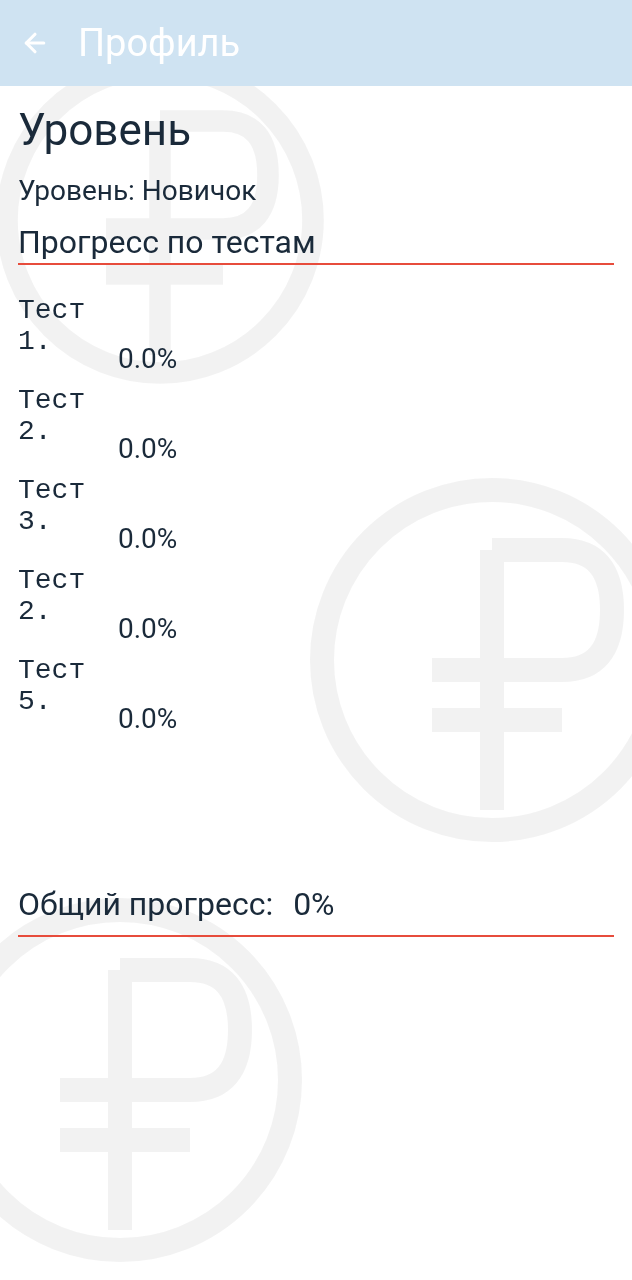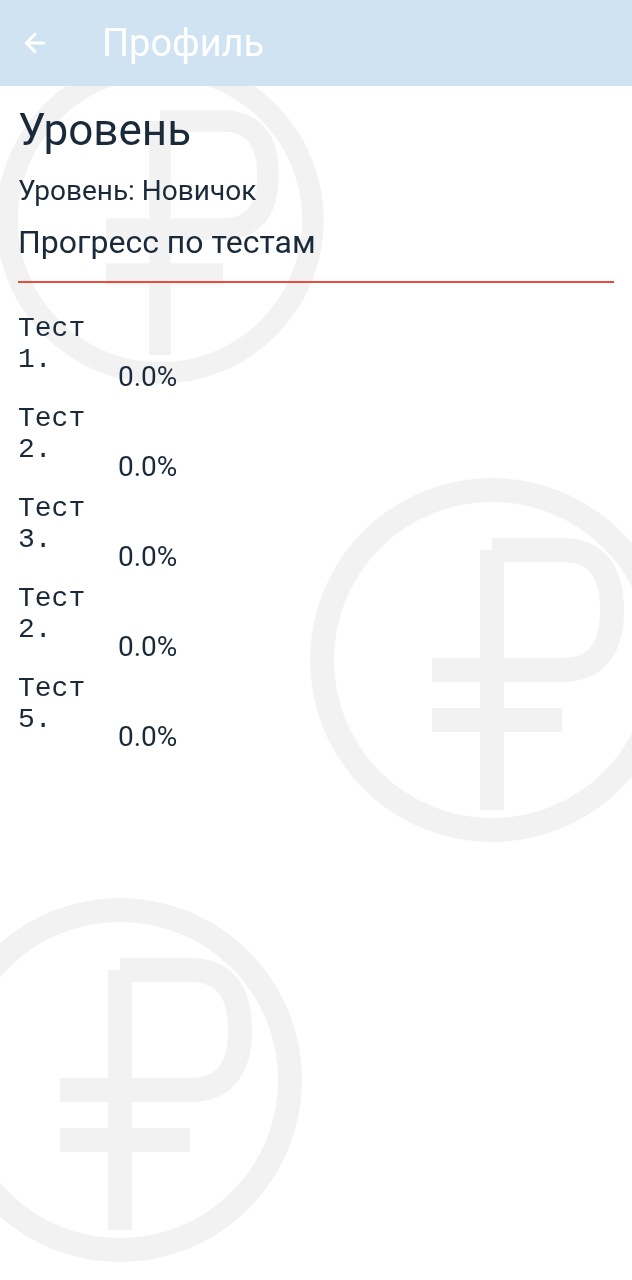--- a/index.html
+++ b/index.html
@@ -42,21 +42,20 @@
       height: 400px;
     }
     .header {
       background: #cfe3f2;
       height: 86px;
       display: flex;
       align-items: center;
       padding: 0 20px;
       position: relative;
       z-index: 10;
-      gap: 24px;
     }
     .back-btn {
       color: #ffffff;
       font-size: 32px;
       margin-right: 28px;
       cursor: pointer;
       display: flex;
       align-items: center;
     }
     .header-title {
@@ -76,21 +75,21 @@
       margin-bottom: 18px;
     }
     .user-level {
       font-size: 28px;
       color: #1a2a3a;
       margin-bottom: 16px;
     }
     .section-title {
       font-size: 32px;
       color: #1a2a3a;
-      padding-bottom: 20px;
+      padding-bottom: 2px;
       border-bottom: 2px solid #e74c3c;
       margin-bottom: 30px;
     }
     .test-row {
       font-size: 28px;
       color: #1a2a3a;
       margin-bottom: 10px;
       display: flex;
     }
     .test-label {
@@ -175,13 +174,17 @@
     <div class="test-row">
       <span class="test-label">Тест 2.</span>
       <span class="test-value">0.0%</span>
     </div>
     <div class="test-row">
       <span class="test-label">Тест 5.</span>
       <span class="test-value">0.0%</span>
     </div>
   </div>
 
+  <div class="overall-section">
+    <span class="overall-label">Общий прогресс:</span>
+    <span>0%</span>
+  </div>
 </div>
 
 </body></html>

